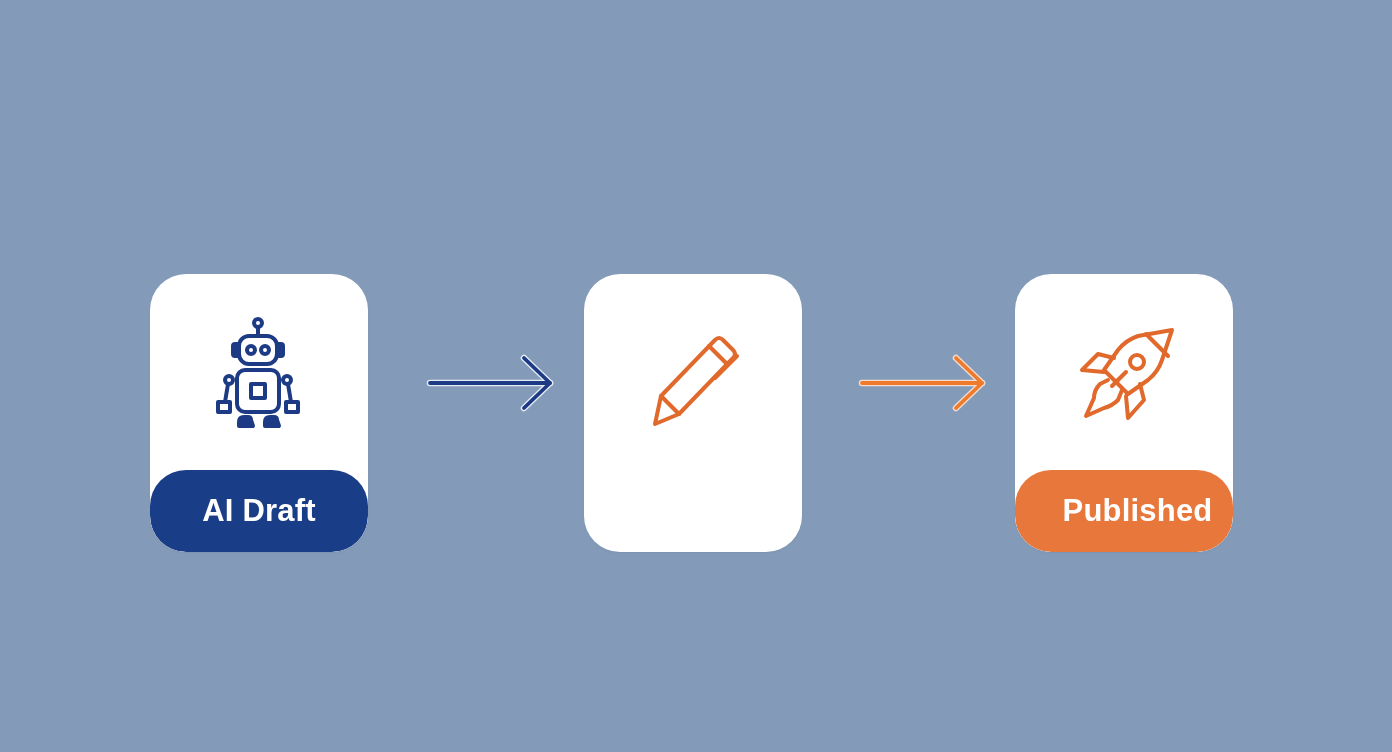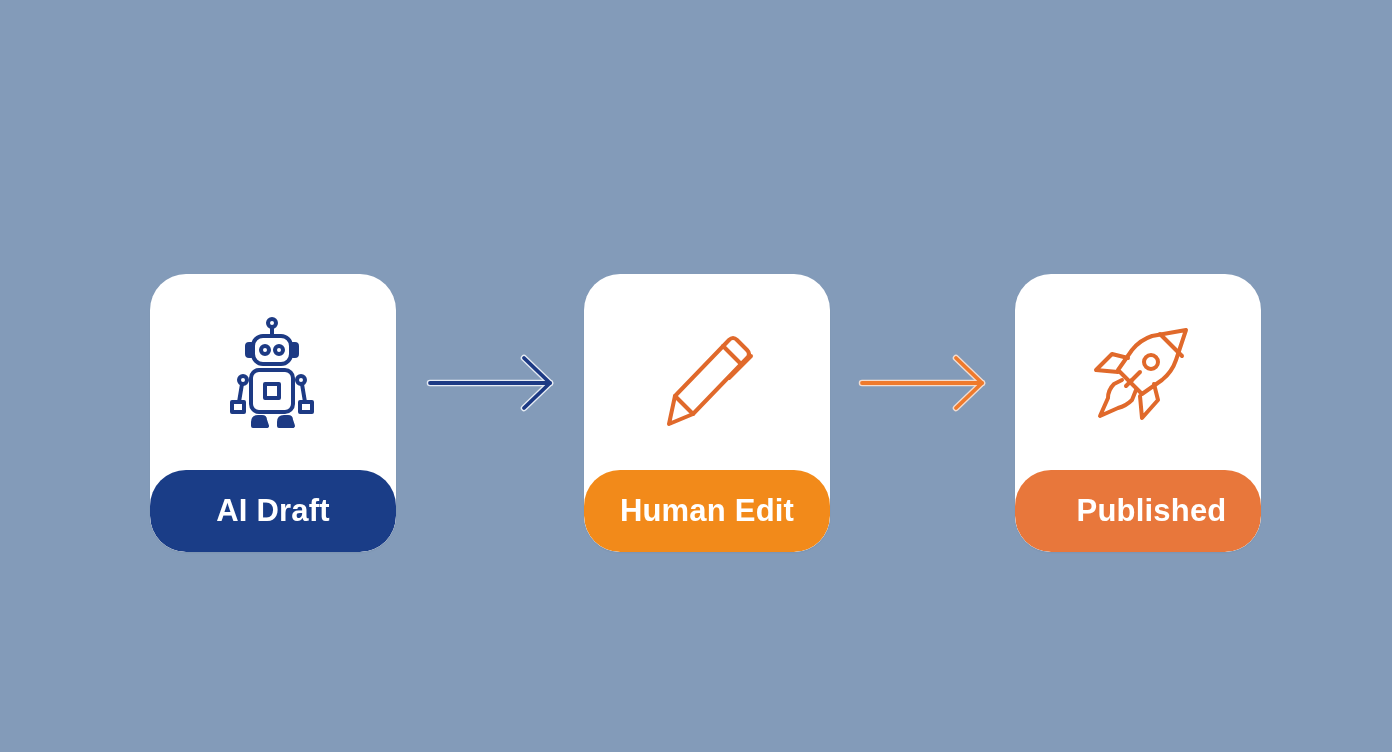--- a/index.html
+++ b/index.html
@@ -10,21 +10,21 @@
       width: 1392px;
       height: 752px;
       background: #839bb9;
       position: relative;
       overflow: hidden;
       font-family: "Liberation Sans", sans-serif;
     }
     .card {
       position: absolute;
       top: 274px;
-      width: 246px;
+      width: 218px;
       height: 278px;
       background: #ffffff;
       border-radius: 36px;
       overflow: hidden;
       box-shadow: 0 1px 2px rgba(0,0,0,0.05);
     }
     .card .icon {
       position: absolute;
       left: 50%;
       top: 40px;
@@ -120,21 +120,20 @@
 
       <path d="M22 110 L28 82 L82 26 Q86 22 90 26 L100 36 Q104 40 100 44 L46 100 Z"></path>
 
       <line x1="28" y1="82" x2="46" y2="100"></line>
 
       <line x1="76" y1="32" x2="94" y2="50"></line>
 
       <line x1="82" y1="64" x2="104" y2="42"></line>
     </svg>
   </div>
-  <div class="label" style="background:#f28a1a;">Human Edit</div>
 </div>
 
 <div class="arrow" style="left:858px;">
   <svg viewBox="0 0 130 62" fill="none">
     <g stroke="#f3ddd0" stroke-width="6.5" stroke-linecap="round" stroke-linejoin="round">
       <line x1="4" y1="31" x2="124" y2="31"></line>
       <polyline points="98,6 124,31 98,56"></polyline>
     </g>
     <g stroke="#ef7a2c" stroke-width="3.8" stroke-linecap="round" stroke-linejoin="round">
       <line x1="4" y1="31" x2="124" y2="31"></line>

